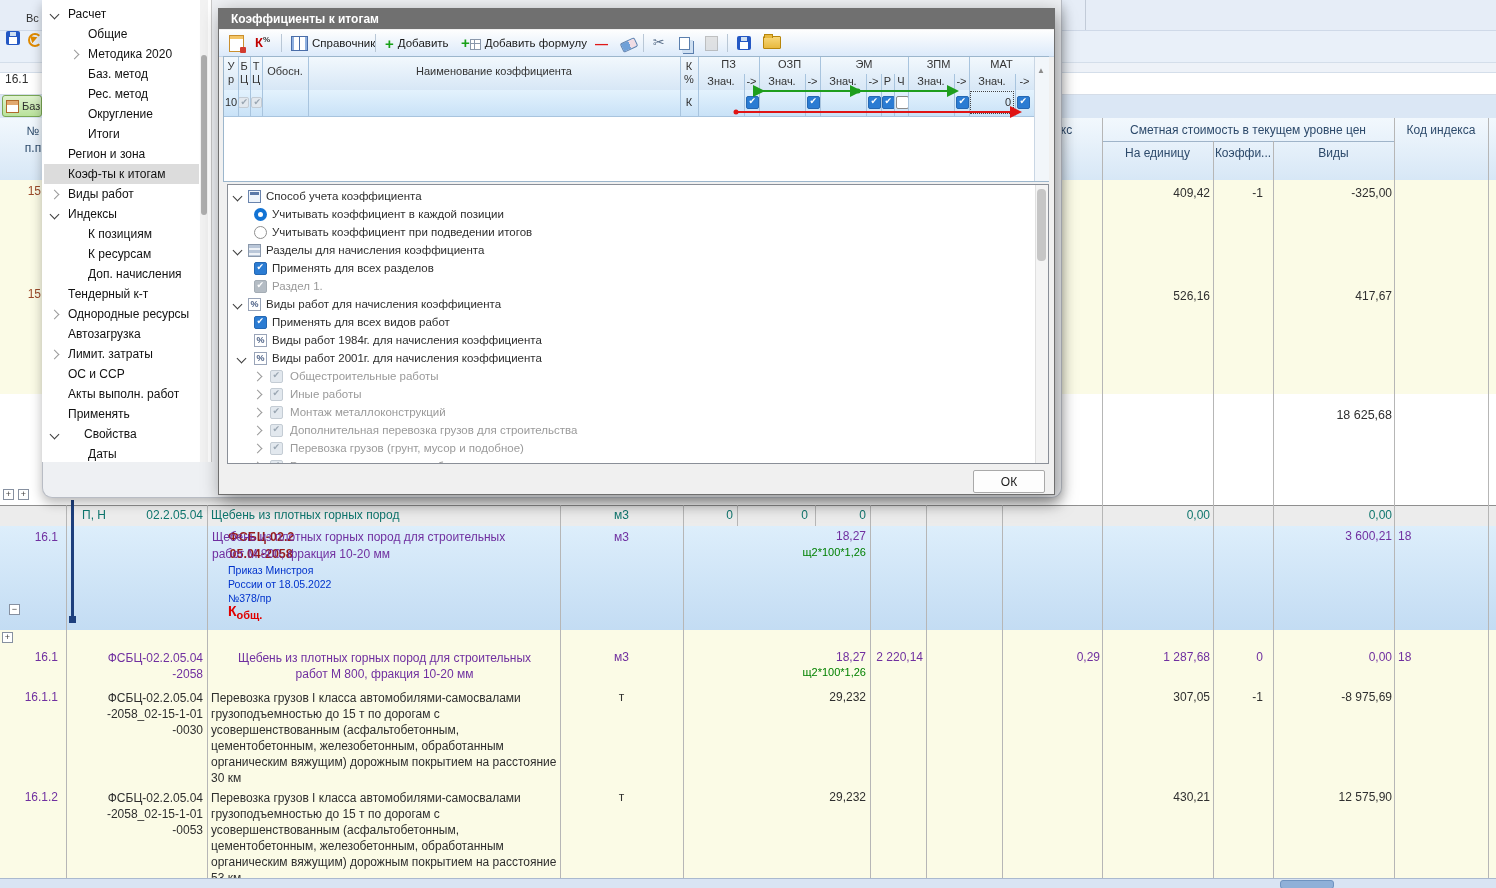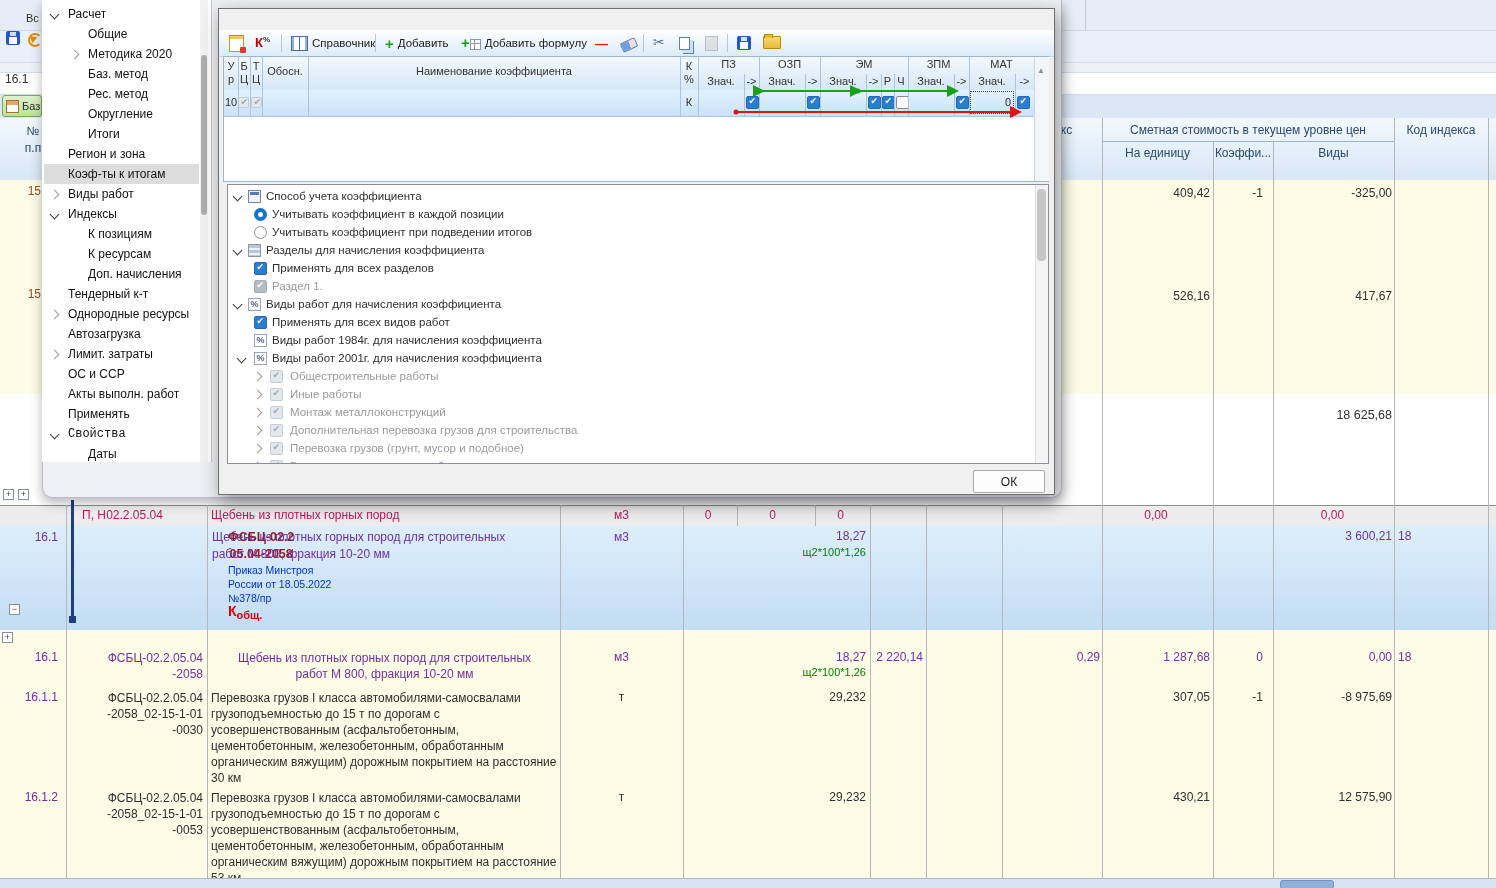--- a/index.html
+++ b/index.html
@@ -1,21 +1,21 @@
 <!DOCTYPE html>
 <html><head>
 <meta charset="utf-8">
 <style>
   html,body{margin:0;padding:0;background:#e8e8e8;}
   .stage{position:relative;width:1496px;height:888px;overflow:hidden;background:#f4f6f9;
          font-family:"Liberation Sans","DejaVu Sans",sans-serif;}
   .abs{position:absolute;}
   .cell{position:absolute;font-size:12px;line-height:15px;color:#333;white-space:pre-line;}
   .r{text-align:right;} .c{text-align:center;}
-  .purple{color:#7030a0;} .red{color:#be185d;text-align:center;} .green{color:#008000;} .blue{color:#0033cc;}
+  .purple{color:#7030a0;} .red{color:#0f766e;} .green{color:#008000;} .blue{color:#0033cc;}
   .brown{color:#9b4a2a;} .maroon{color:#971a1a;font-weight:bold;text-align:center;} .dark{color:#2f2f2f;}
   .hdrtxt{color:#2d4a6b;font-size:12px;}
   .vl{position:absolute;width:1px;background:#b6b6b6;}
   .hl{position:absolute;height:1px;background:#a2a2a2;}
   
   .rowy{background:#fbfbe6;} .rowg{background:#ececec;}
   .rowsel{background:linear-gradient(#ddeefb,#c3dcf3);}
   .hdrband{background:linear-gradient(#f2f8fd,#d7e7f6);}
   
   .cb{position:absolute;width:13px;height:13px;border-radius:2px;box-sizing:border-box;}
@@ -248,29 +248,32 @@
     <div class="sb-label" style="left:46px;top:227px;">К позициям</div>
     <div class="sb-label" style="left:46px;top:247px;">К ресурсам</div>
     <div class="sb-label" style="left:46px;top:267px;">Доп. начисления</div>
     <div class="sb-label" style="left:26px;top:287px;">Тендерный к-т</div>
     <div class="sb-label" style="left:26px;top:307px;">Однородные ресурсы</div>
     <div class="sb-label" style="left:26px;top:327px;">Автозагрузка</div>
     <div class="sb-label" style="left:26px;top:347px;">Лимит. затраты</div>
     <div class="sb-label" style="left:26px;top:367px;">ОС и ССР</div>
     <div class="sb-label" style="left:26px;top:387px;">Акты выполн. работ</div>
     <div class="sb-label" style="left:26px;top:407px;">Применять</div>
-    <div class="sb-label" style="left:26px;top:427px;font-family:Liberation Mono, monospace;">Свойства</div>
+    <div class="sb-label" style="left:42px;top:427px;">Свойства</div>
     <div class="sb-label" style="left:46px;top:447px;">Даты</div>
 
     <div class="abs" style="left:158px;top:0;width:8px;height:462px;background:#f2f2f2;"></div>
     <div class="abs" style="left:159px;top:55px;width:6px;height:160px;background:#aeaeae;border-radius:3px;"></div>
   </div>
 
   <div class="abs" style="left:218px;top:8px;width:837px;height:487px;background:#f0f0f0;border:1px solid #6f6f6f;box-shadow:3px 6px 18px rgba(0,0,0,.4);box-sizing:border-box;">
 
+    <div class="abs" style="left:0;top:0;width:100%;height:20px;background:#707070;">
+      <span style="position:absolute;left:12px;top:3px;color:#fff;font-weight:bold;font-size:12px;">Коэффициенты к итогам</span>
+    </div>
 
     <div class="abs" style="left:0;top:21px;width:100%;height:26px;background:linear-gradient(#fefefe,#dceafa);border-bottom:1px solid #c3d5e8;">
       <div class="tbtn" style="left:6px;top:3px;">
           <span class="tb-form"></span>
         </div>
       <div class="tbtn tb-kp" style="left:32px;top:3px;">
           <span><span>К</span><sup>%</sup></span>
         </div>
       <div class="tsep" style="left:62px;top:4px;"></div>
       <div class="tbtn" style="left:68px;top:3px;">

